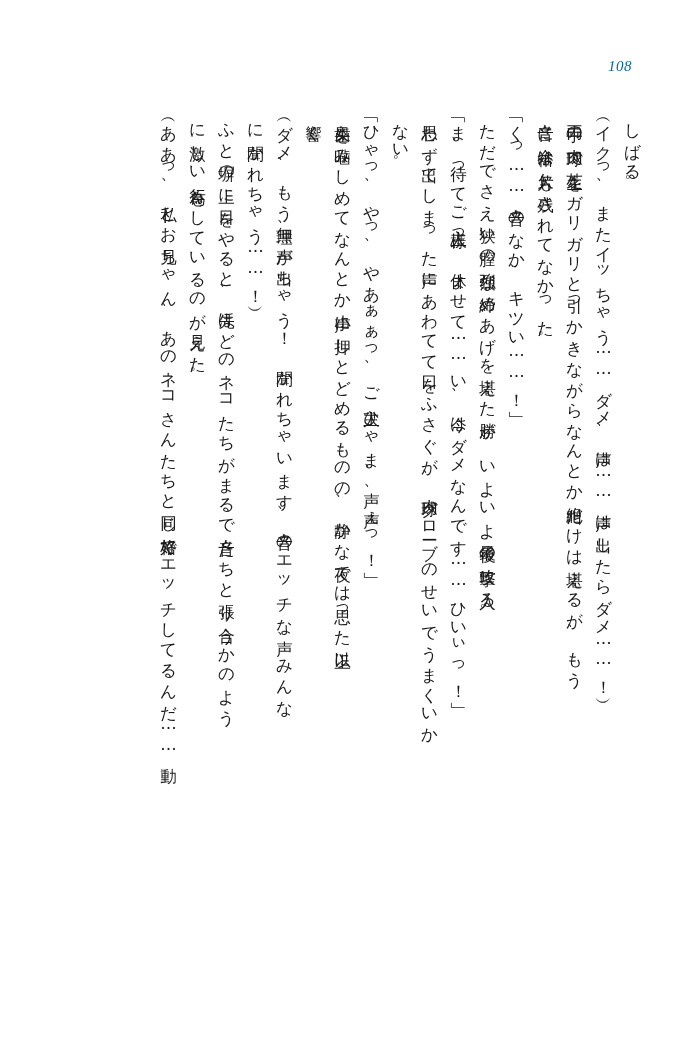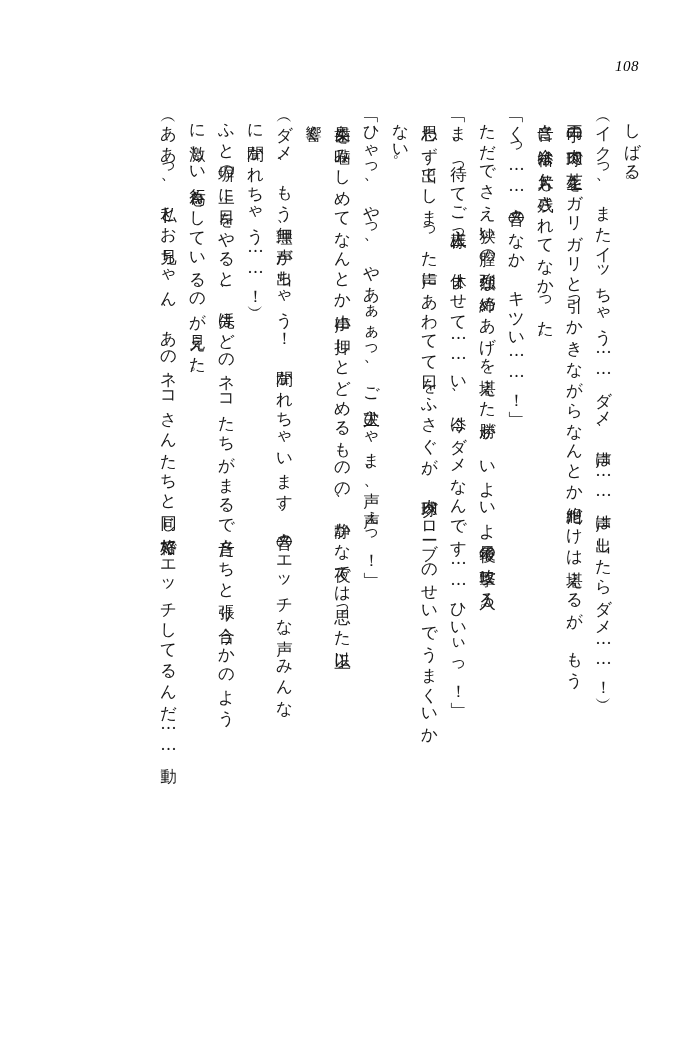--- a/index.html
+++ b/index.html
@@ -18,27 +18,27 @@
   .page {
     position: absolute;
     left: 0; top: 0;
     width: 700px;
     height: 1050px;
     background: #fff;
   }
   
   .page-number {
     position: absolute;
-    right: 61px;
+    right: 68px;
     top: 58px;
     font-size: 15px;
     font-style: italic;
     font-family: "Liberation Serif", serif;
     letter-spacing: 0.5px;
-    color: #000000;
+    color: #0369a1;
   }
   
   .body-text {
     position: absolute;
     top: 112px;
     left: 62px;
     right: 60px;
     height: 868px;
     display: flex;
     flex-direction: row-reverse;

